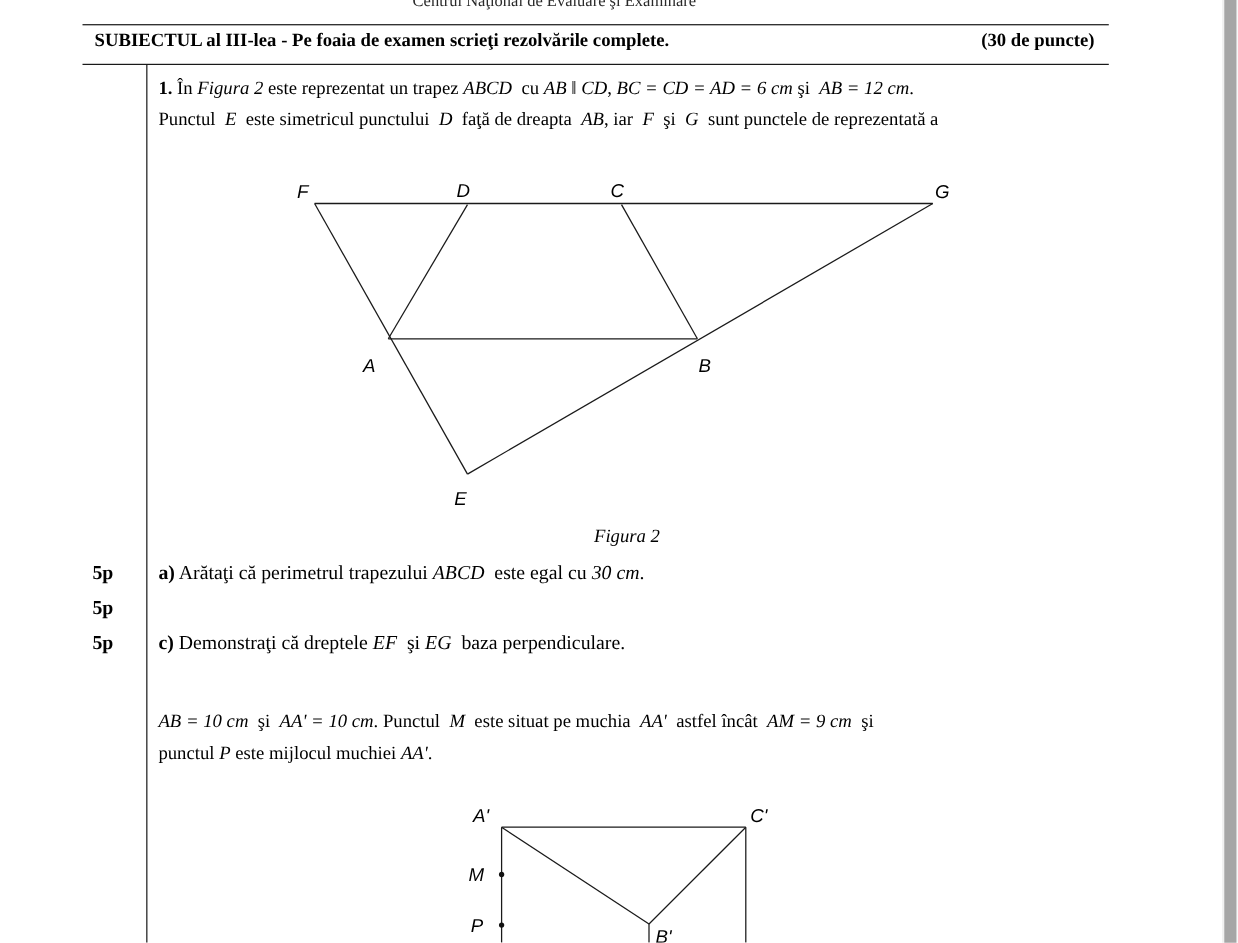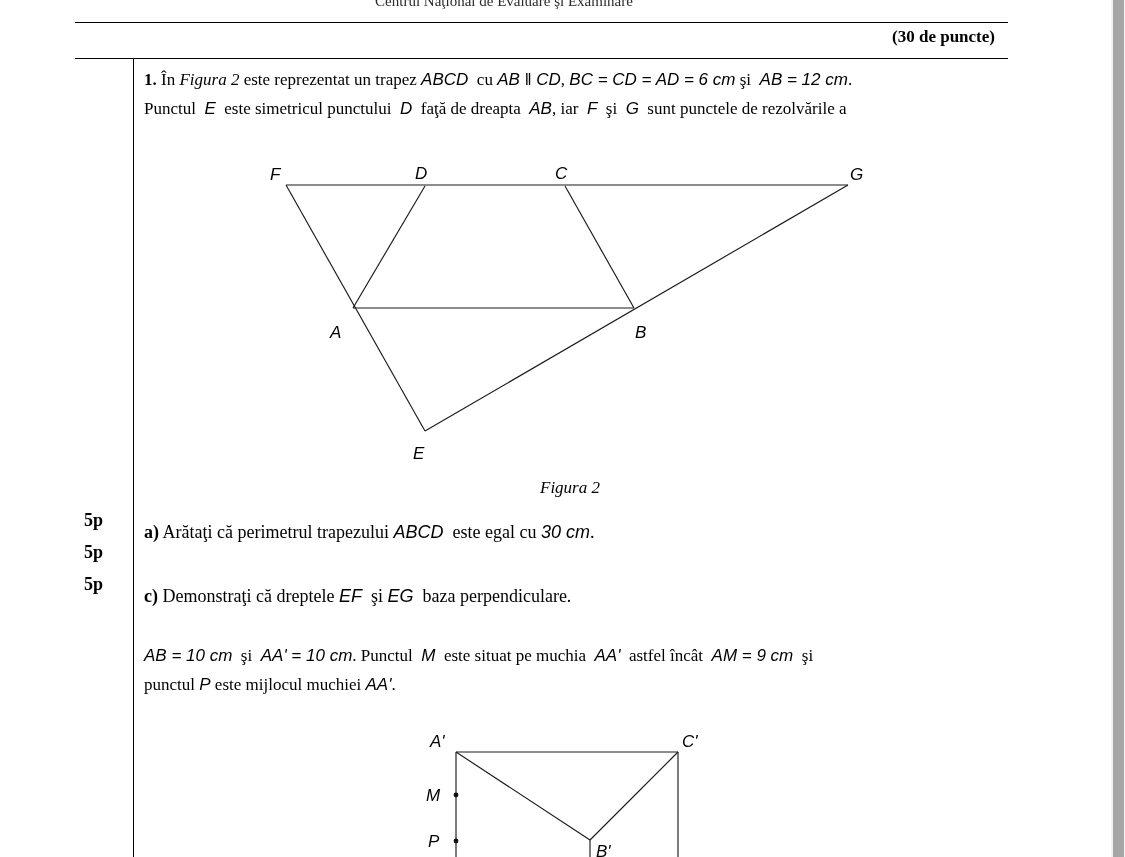--- a/index.html
+++ b/index.html
@@ -97,21 +97,21 @@
     position: absolute;
     font-size: 17px;
     line-height: 29px;
     white-space: nowrap;
   }
   #problem1-text { left: 144px; top: 65px;  width: 860px; }
   #problem2-text { left: 144px; top: 641px; width: 860px; }
 
   .para .ln { display: block; }
   .ital  { font-style: italic; }
-  .mathit{ font-style: italic; font-family: Liberation Sans, sans-serif; }
+  .mathit{ font-style: italic; font-family: Liberation Serif, serif; }
   .nb    { white-space: nowrap; }
 
   
   #figure2 {
     position: absolute;
     left: 250px; top: 160px;
     width: 640px; height: 325px;
   }
   #figure2 svg { display: block; }
   #figure2-caption {
@@ -138,21 +138,21 @@
     font-size: 18px;
     white-space: nowrap;
   }
   .point-row .pts {
     position: absolute;
     left: 84px; top: 0;
     font-weight: bold;
   }
   .point-row .body {
     position: absolute;
-    left: 144px; top: 12px;
+    left: 144px; top: 0;
   }
   .point-row .body .lbl { font-weight: bold; }
   #point-a { top: 0px;  }
   #point-b { top: 32px; }
   #point-c { top: 64px; }
 
   
   #figure3 {
     position: absolute;
     left: 400px; top: 733px;
@@ -178,27 +178,28 @@
 
 <div id="page">
 
   <div id="running-head">Centrul Naţional de Evaluare şi Examinare</div>
 
   <div class="hrule" id="hrule-top"></div>
   <div class="hrule" id="hrule-under-title"></div>
   <div id="vrule"></div>
 
   <div id="title-row">
+    <span id="subject-title">SUBIECTUL al III-lea - Pe foaia de examen scrieţi rezolvările complete.</span>
     <span id="subject-points">(30 de puncte)</span>
   </div>
 
   <div class="para" id="problem1-text">
     <span class="ln"><b>1.</b> <span>În</span> <span class="ital">Figura 2</span> <span>este reprezentat un trapez</span> <span class="mathit">ABCD</span>&nbsp; <span>cu</span> <span class="mathit nb">AB ‖ CD</span><span>,</span> <span class="mathit nb">BC = CD = AD = 6 cm</span> <span>şi</span>&nbsp; <span class="mathit nb">AB = 12 cm</span><span>.</span></span>
 
-    <span class="ln"><span>Punctul</span>&nbsp; <span class="mathit">E</span>&nbsp; <span>este simetricul punctului</span>&nbsp; <span class="mathit">D</span>&nbsp; <span>faţă de dreapta</span>&nbsp; <span class="mathit">AB</span><span>, iar</span>&nbsp; <span class="mathit">F</span>&nbsp; <span>şi</span>&nbsp; <span class="mathit">G</span>&nbsp; <span>sunt punctele de rezolvările a</span></span>
+    <span class="ln"><span>Punctul</span>&nbsp; <span class="mathit">E</span>&nbsp; <span>este simetricul punctului</span>&nbsp; <span class="mathit">D</span>&nbsp; <span>faţă de dreapta</span>&nbsp; <span class="mathit">AB</span><span>, iar</span>&nbsp; <span class="mathit">F</span>&nbsp; <span>şi</span>&nbsp; <span class="mathit">G</span>&nbsp; <span>sunt punctele de reprezentată a</span></span>
 
   </div>
 
   <div id="figure2">
     <svg id="fig2-svg" width="640" height="325" viewBox="0 0 640 325" xmlns="http://www.w3.org/2000/svg">
       <g id="fig2-lines">
           <line x1="36" y1="25" x2="598" y2="25" class="fline"></line>
           <line x1="103" y1="148" x2="384" y2="148" class="fline"></line>
           <line x1="103" y1="148" x2="175" y2="26" class="fline"></line>
           <line x1="384" y1="148" x2="315" y2="26" class="fline"></line>

